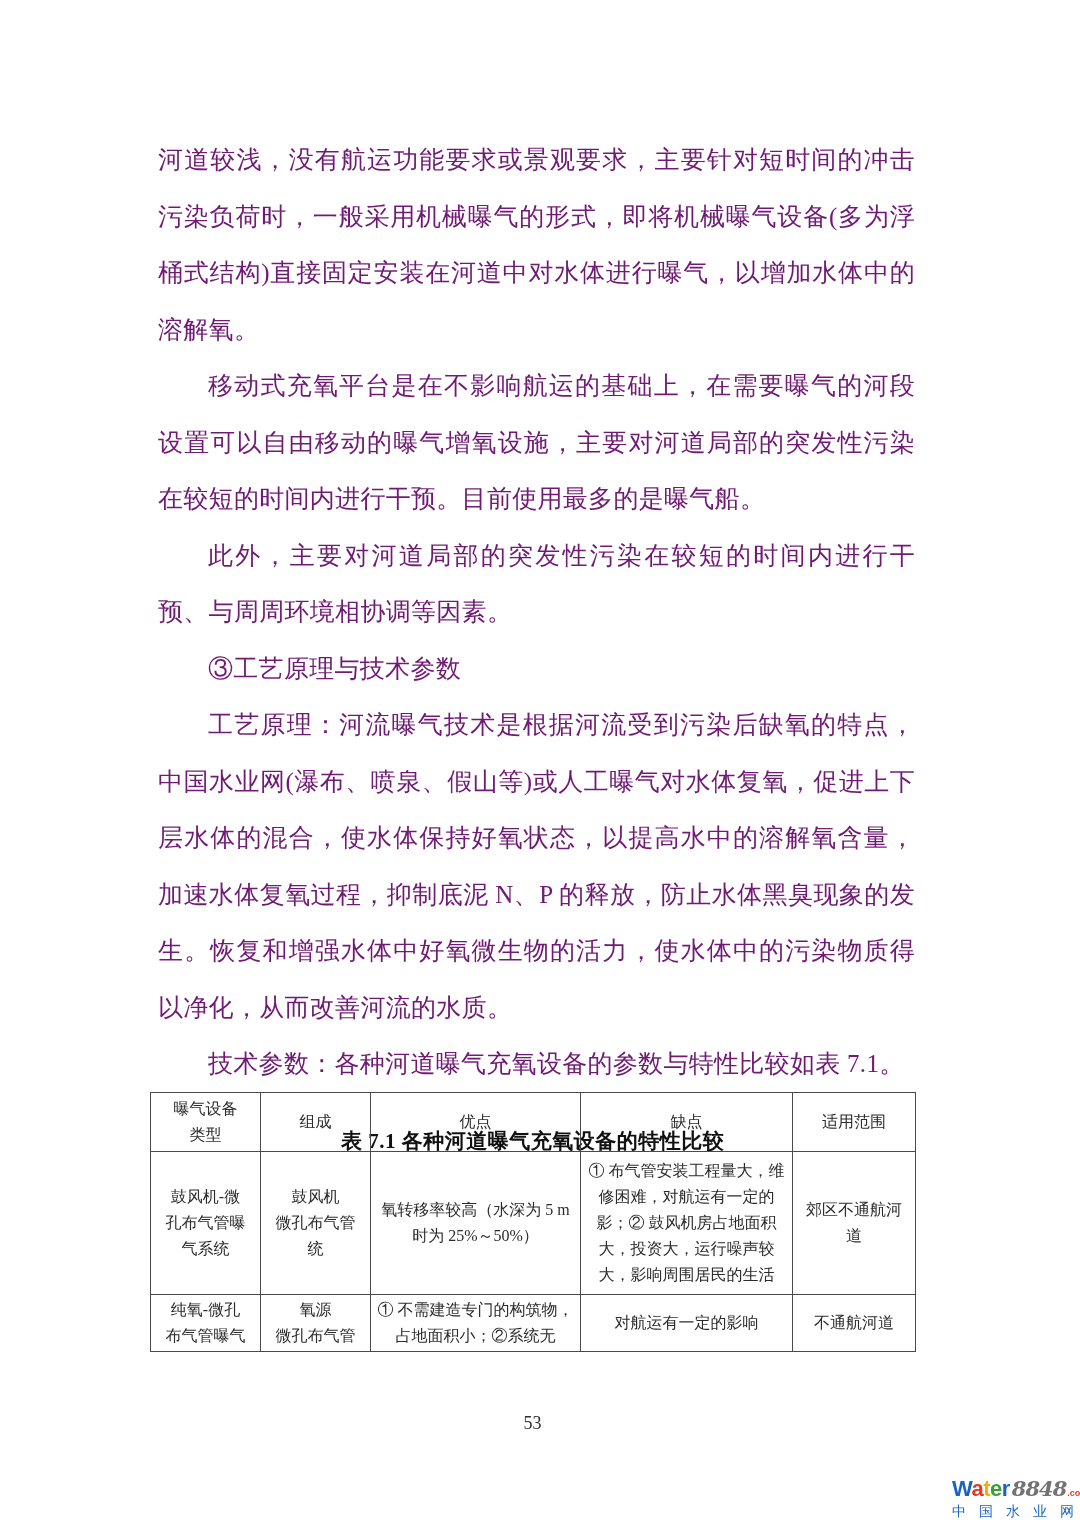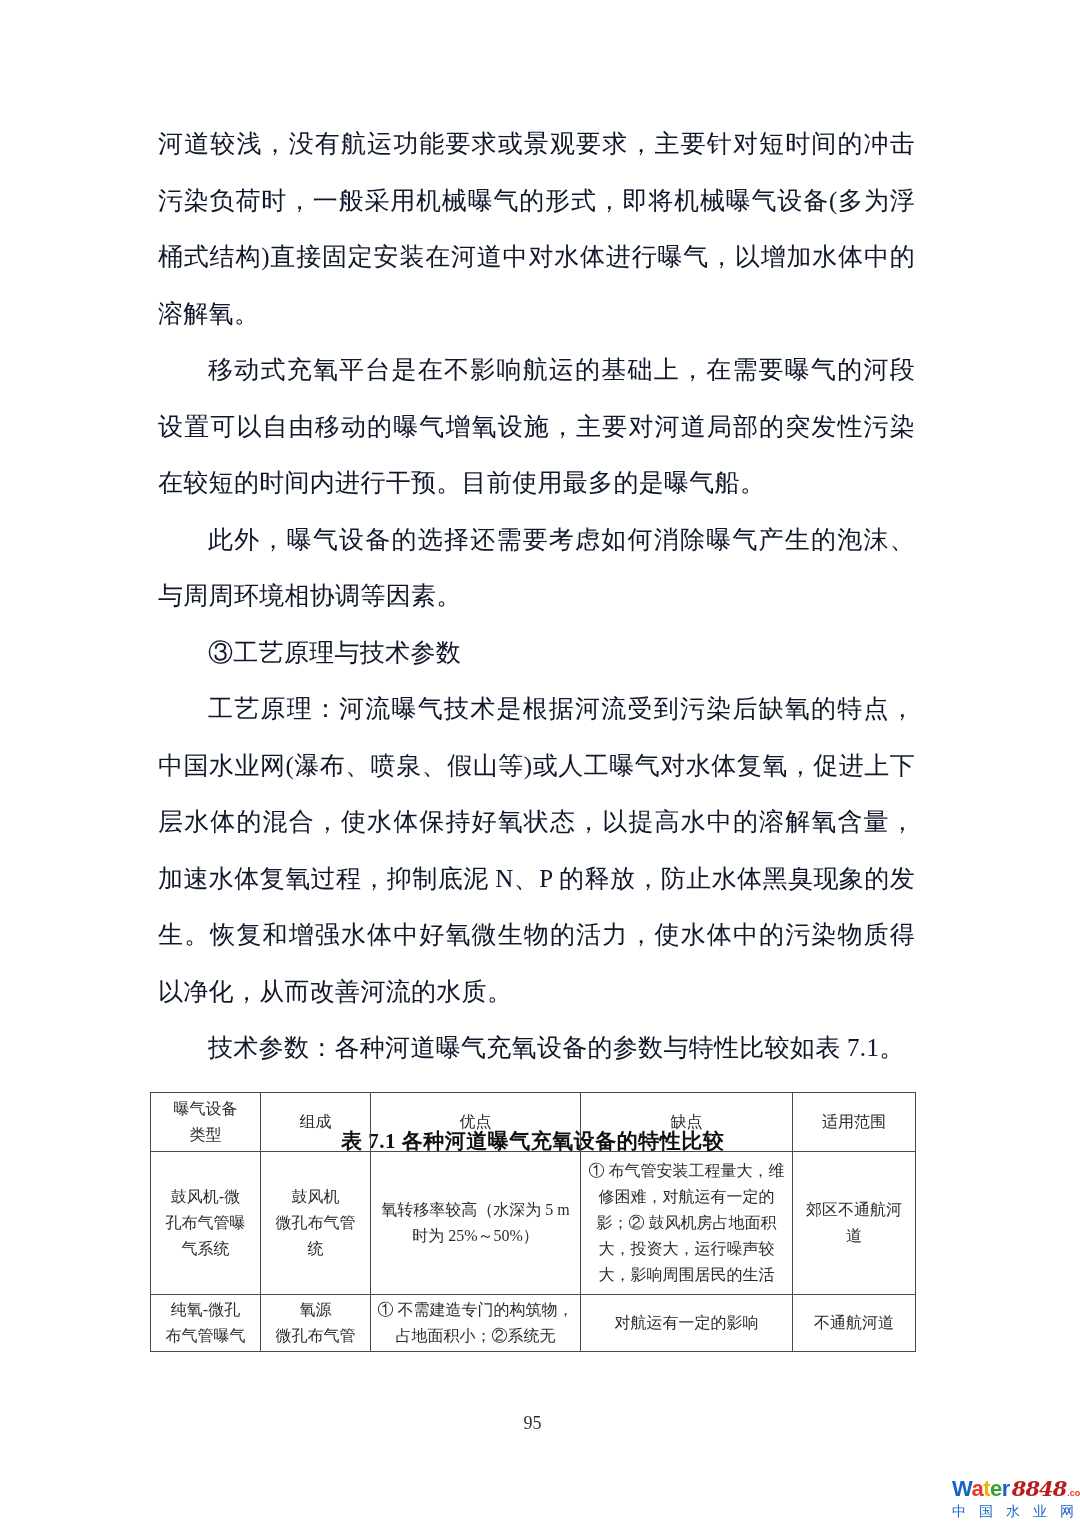--- a/index.html
+++ b/index.html
@@ -9,25 +9,25 @@
     height: 1527px;
     background: #ffffff;
     overflow: hidden;
     font-family: "Liberation Serif","DejaVu Serif",serif;
   }
 
   
   .body-text {
     position: absolute;
     left: 158px;
-    top: 116px;
+    top: 132px;
     width: 757px;
     font-size: 25px;
     line-height: 56.5px;
-    color: #0f172a;
+    color: #701a75;
     text-align: justify;
     text-justify: inter-character;
     letter-spacing: 0.3px;
   }
   .body-text p { margin: 0; }
   .body-text p.indent { text-indent: 2em; }
 
   
   .table-title {
     position: absolute;
@@ -97,21 +97,21 @@
   }
   .c-blue   { color: #1a63c6; }
   .c-red    { color: #e23a26; }
   .c-yellow { color: #f0b400; }
   .c-green  { color: #3ba03b; }
   .logo-number {
     font-family: "DejaVu Serif","Liberation Serif",serif;
     font-style: italic;
     font-weight: bold;
     font-size: 21px;
-    color: #b91c1c;
+    color: #737373;
     margin-left: 2px;
     letter-spacing: -1px;
   }
   .logo-tld {
     font-size: 9px;
     font-weight: bold;
     color: #e23a26;
     margin-left: 1px;
   }
   .logo-cn {
@@ -124,21 +124,21 @@
   }
 </style>
 </head>
 <body>
 
 <div class="page">
 
   <div class="body-text">
     <p>河道较浅，没有航运功能要求或景观要求，主要针对短时间的冲击污染负荷时，一般采用机械曝气的形式，即将机械曝气设备(多为浮桶式结构)直接固定安装在河道中对水体进行曝气，以增加水体中的溶解氧。</p>
     <p class="indent">移动式充氧平台是在不影响航运的基础上，在需要曝气的河段设置可以自由移动的曝气增氧设施，主要对河道局部的突发性污染在较短的时间内进行干预。目前使用最多的是曝气船。</p>
-    <p class="indent">此外，曝气设备的选择还需要考虑如何消除曝气产生的泡沫、与周周环境相协调等因素。</p>
+    <p class="indent">此外，主要对河道局部的突发性污染在较短的时间内进行干预、与周周环境相协调等因素。</p>
     <p class="indent">③工艺原理与技术参数</p>
     <p class="indent">工艺原理：河流曝气技术是根据河流受到污染后缺氧的特点，中国水业网(瀑布、喷泉、假山等)或人工曝气对水体复氧，促进上下层水体的混合，使水体保持好氧状态，以提高水中的溶解氧含量，加速水体复氧过程，抑制底泥 N、P 的释放，防止水体黑臭现象的发生。恢复和增强水体中好氧微生物的活力，使水体中的污染物质得以净化，从而改善河流的水质。</p>
     <p class="indent">技术参数：各种河道曝气充氧设备的参数与特性比较如表 7.1。</p>
   </div>
 
   <div class="table-title">表 7.1 各种河道曝气充氧设备的特性比较</div>
 
   <table class="cmp">
     <colgroup>
       <col style="width:110px">
@@ -174,21 +174,21 @@
 布气管曝气</td>
         <td>氧源
 微孔布气管</td>
         <td>① 不需建造专门的构筑物，占地面积小；②系统无</td>
         <td>对航运有一定的影响</td>
         <td>不通航河道</td>
       </tr>
     </tbody>
   </table>
 
-  <div class="page-number">95</div>
+  <div class="page-number">53</div>
 
   <div class="logo">
     <div class="logo-line1">
       <span class="logo-word"><span class="c-blue">W</span><span class="c-red">a</span><span class="c-yellow">t</span><span class="c-green">e</span><span class="c-blue">r</span></span>
       <span class="logo-number">8848</span>
       <span class="logo-tld">.com</span>
     </div>
     <div class="logo-cn">中国水业网</div>
   </div>
 

